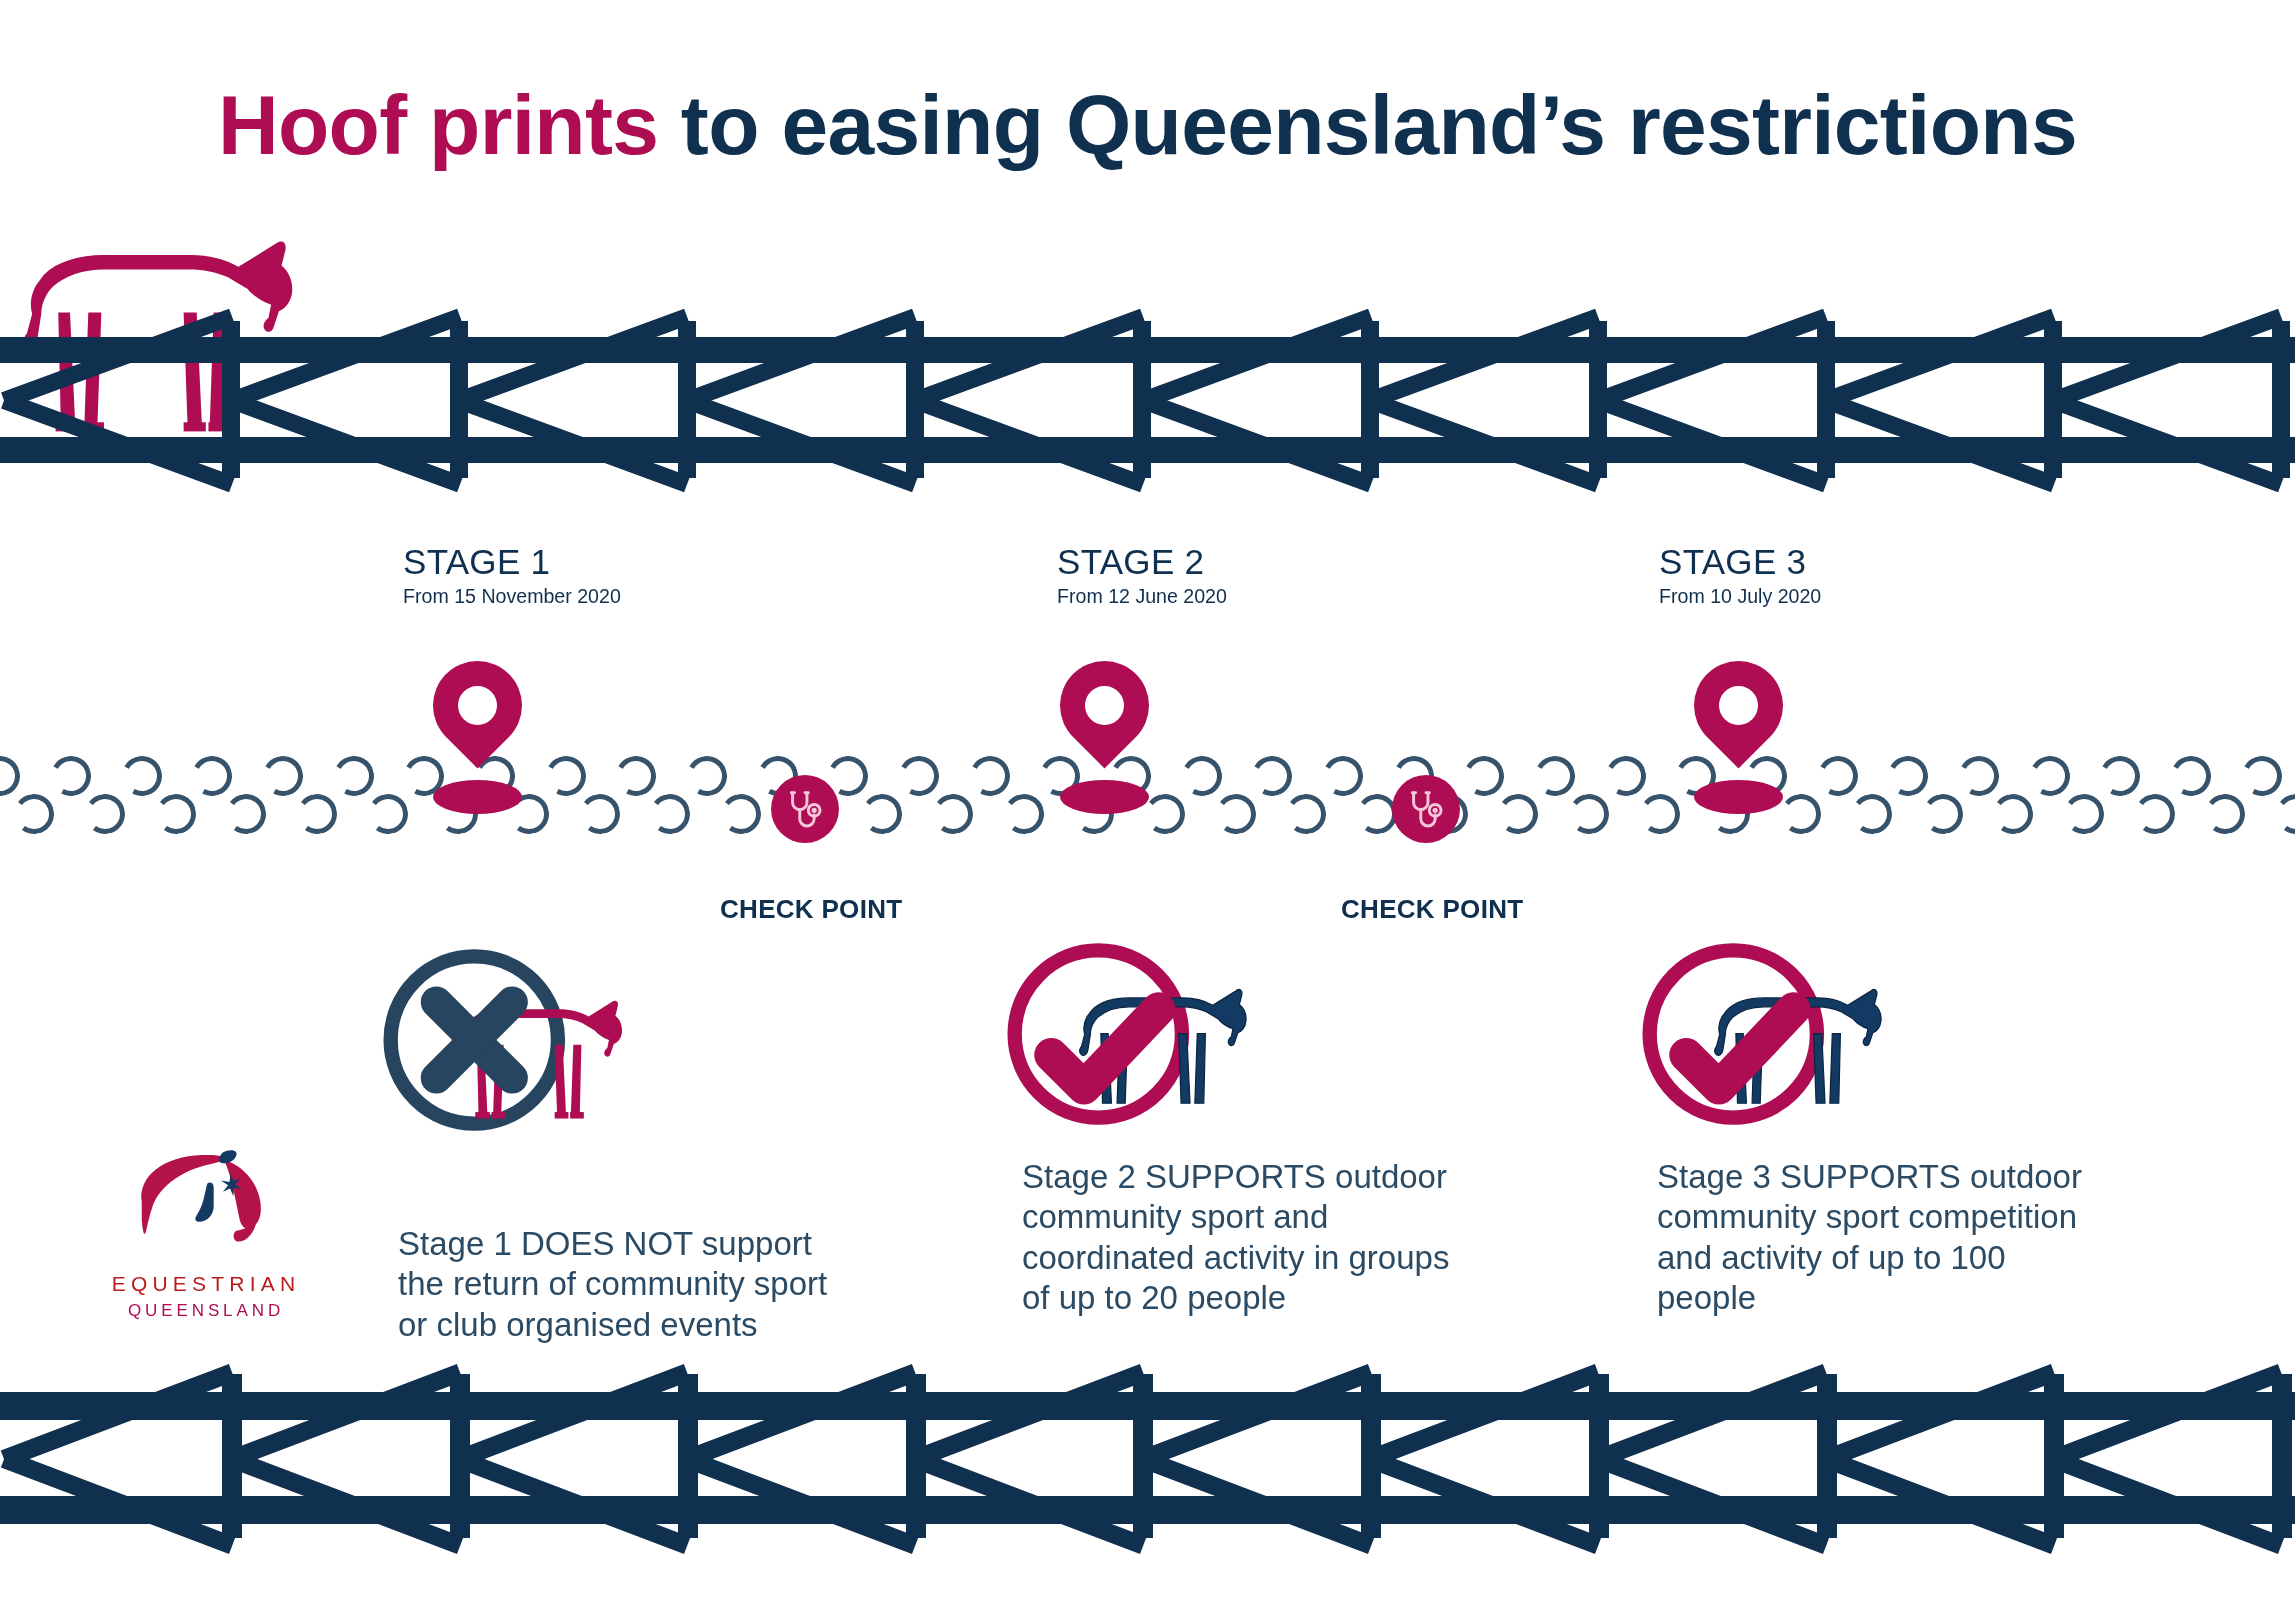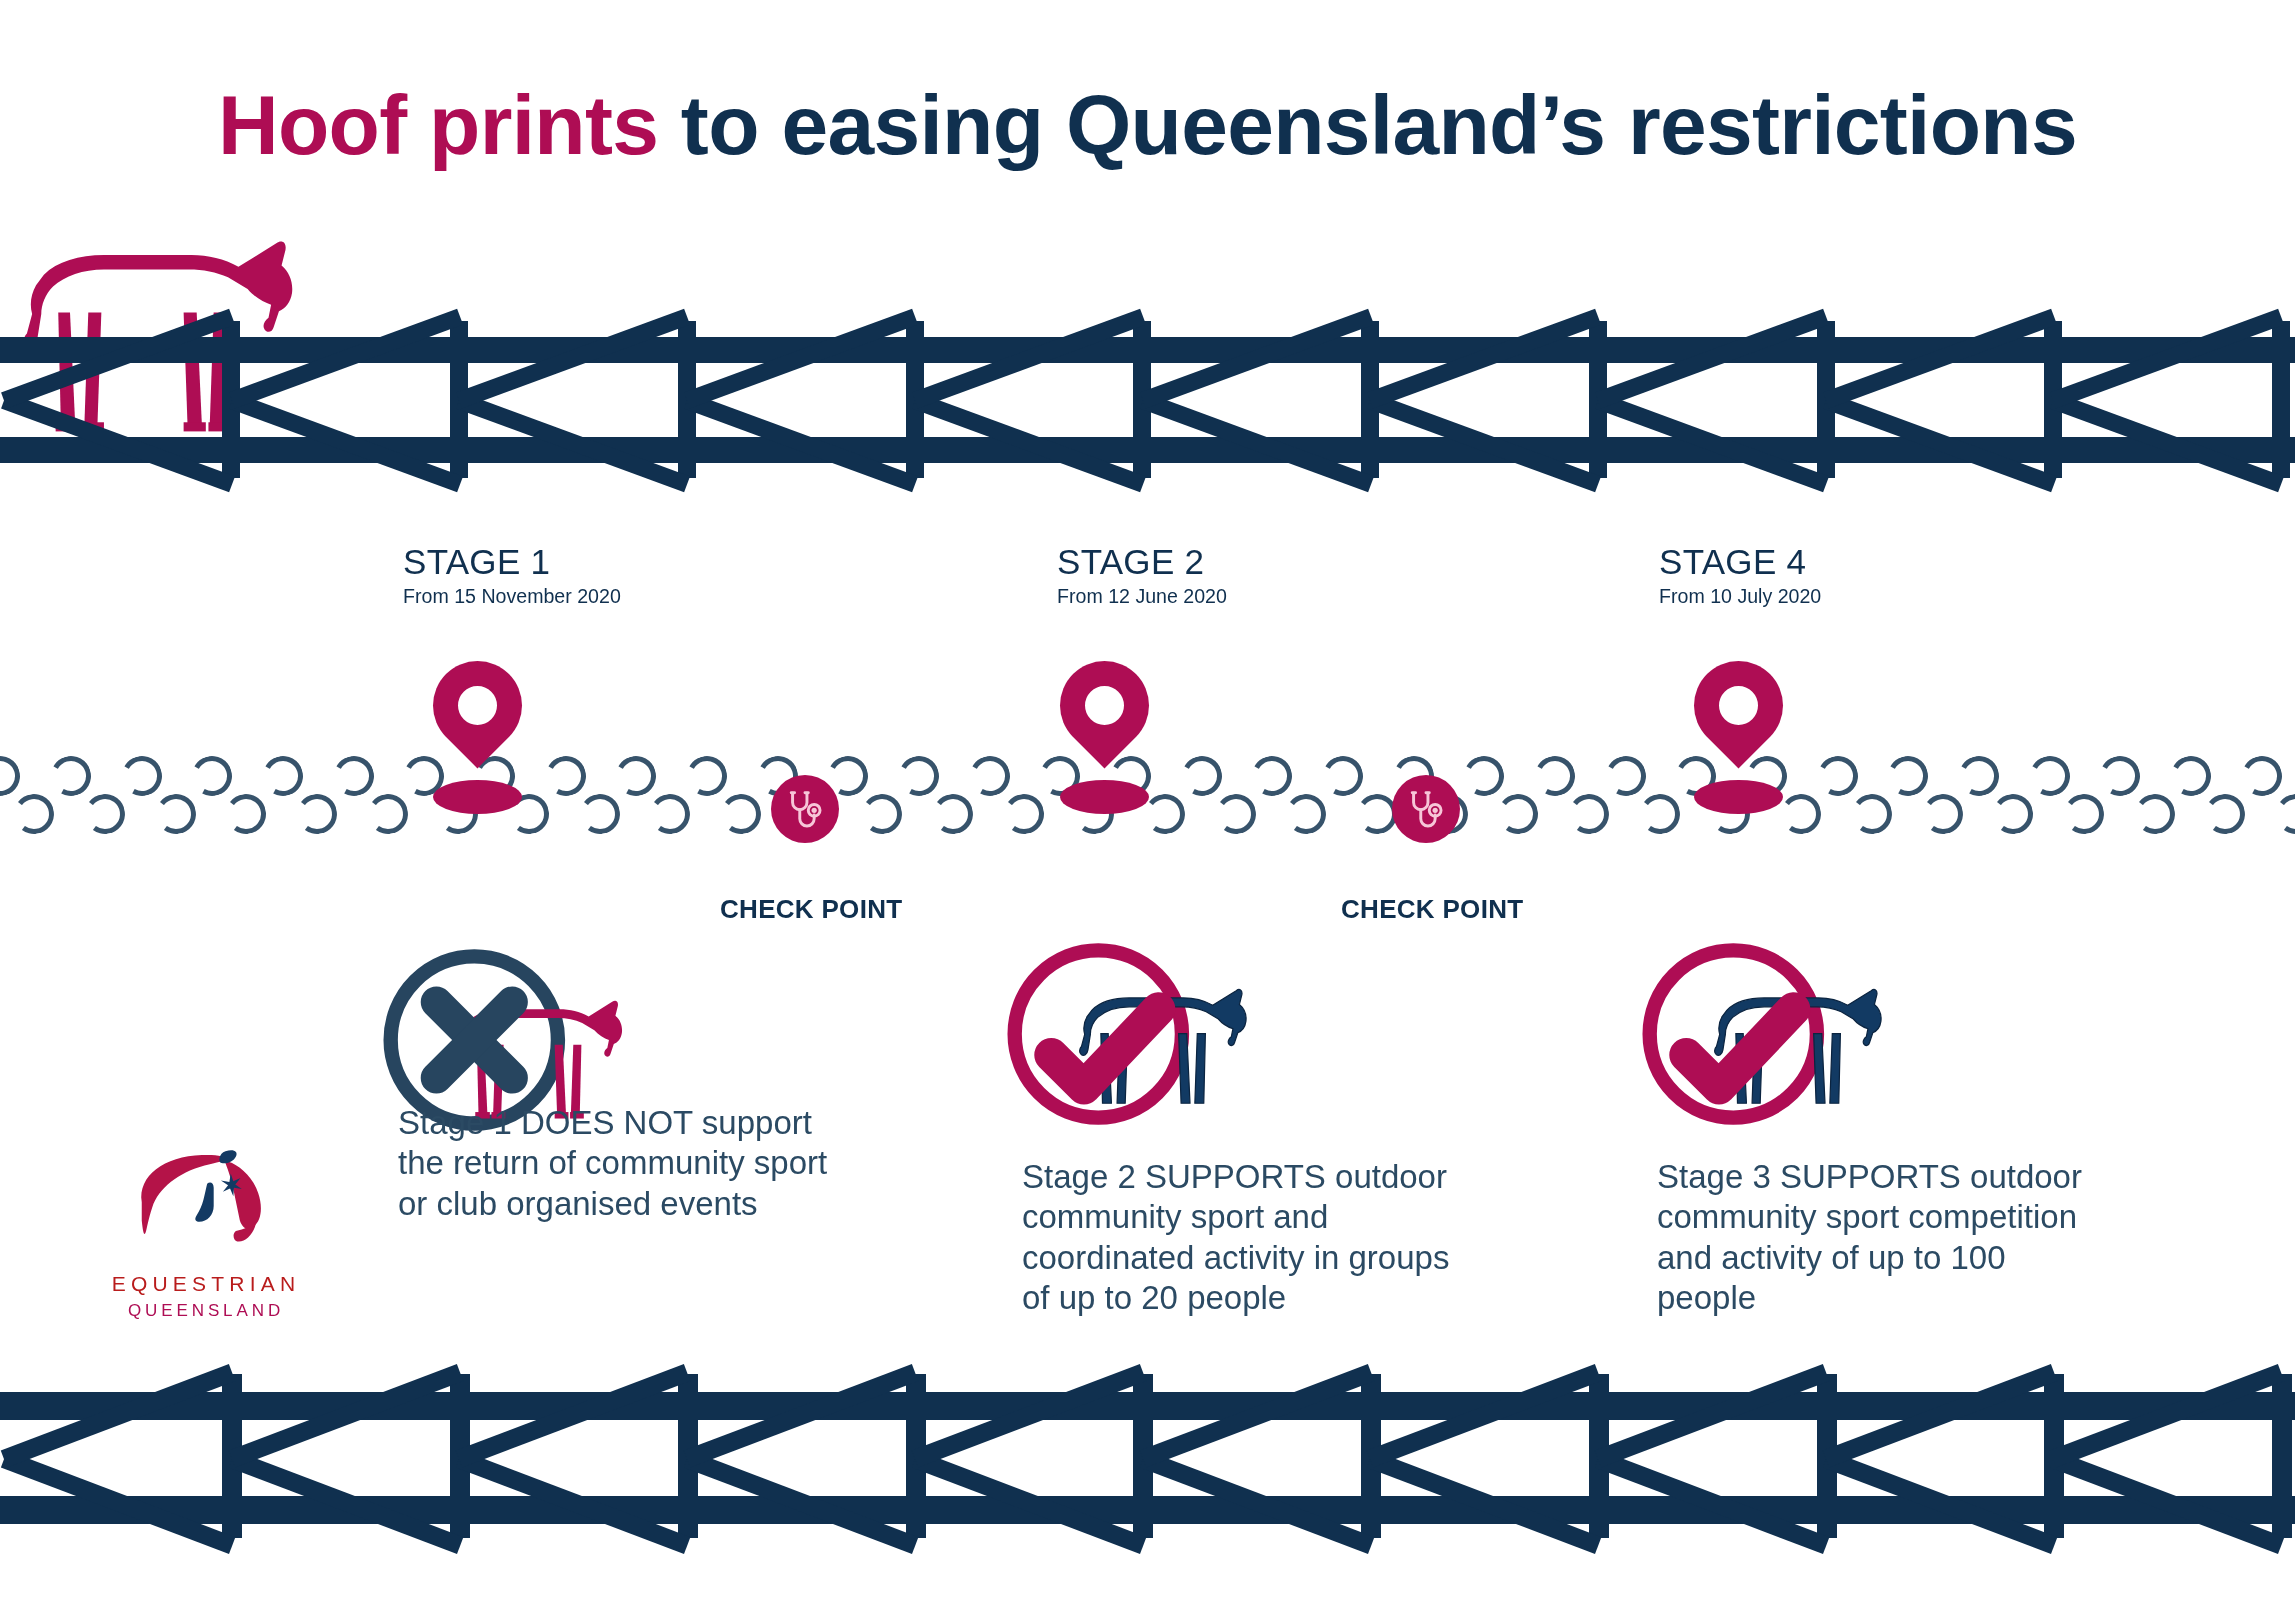--- a/index.html
+++ b/index.html
@@ -133,21 +133,21 @@
 
 <div class="col-head" style="left:403px;top:544px;">
   <div class="st-title">STAGE 1</div>
   <div class="st-date">From 15 November 2020</div>
 </div>
 <div class="col-head" style="left:1025px;top:544px;margin-left:32px;">
   <div class="st-title">STAGE 2</div>
   <div class="st-date">From 12 June 2020</div>
 </div>
 <div class="col-head" style="left:1659px;top:544px;">
-  <div class="st-title">STAGE 4</div>
+  <div class="st-title">STAGE 3</div>
   <div class="st-date">From 10 July 2020</div>
 </div>
 
 <div id="trail">
     <div class="hoof" style="left: -19.6px; top: 2.6px; transform: rotate(-16deg);"></div>
     <div class="hoof" style="left: 51px; top: 2.6px; transform: rotate(-16deg);"></div>
     <div class="hoof" style="left: 122px; top: 2.6px; transform: rotate(-16deg);"></div>
     <div class="hoof" style="left: 192px; top: 2.6px; transform: rotate(-16deg);"></div>
     <div class="hoof" style="left: 263px; top: 2.6px; transform: rotate(-16deg);"></div>
     <div class="hoof" style="left: 334px; top: 2.6px; transform: rotate(-16deg);"></div>
@@ -316,21 +316,21 @@
     <path d="M58 128 L76 128 L84 300 L62 300 Z"></path>
     <path d="M104 128 L124 128 L118 300 L98 300 Z"></path>
     <path d="M250 128 L270 128 L278 300 L256 300 Z"></path>
     <path d="M296 128 L316 128 L312 300 L290 300 Z"></path>
   </g>
   <g fill="none" stroke="#ae0d54" stroke-width="52" stroke-linecap="round" stroke-linejoin="round">
     <polyline points="78,182 128,232 242,112"></polyline>
   </g>
 </svg>
 
-<div class="body-copy" style="left:398px;top:1103px;width:445px;">Stage 1 DOES NOT support the return of community sport or club organised events</div>
+<div class="body-copy" style="left:398px;top:1224px;width:445px;">Stage 1 DOES NOT support the return of community sport or club organised events</div>
 <div class="body-copy" style="left:1022px;top:1157px;width:452px;">Stage 2 SUPPORTS outdoor community sport and coordinated activity in groups of up to 20 people</div>
 <div class="body-copy" style="left:1657px;top:1157px;width:452px;">Stage 3 SUPPORTS outdoor community sport competition and activity of up to 100 people</div>
 
 <div id="logo">
   <div class="lg-mark">
     <svg viewBox="0 0 270 185" width="177" height="121">
       <path fill="#b41348" d="M36 92 C30 52 70 22 128 20 C150 19 166 22 166 26
         C166 29 150 31 132 36 C92 47 62 70 52 100 C46 118 44 132 42 138
         C40 144 38 140 36 120 Z"></path>
       <path fill="#b41348" d="M168 30 C186 36 206 54 214 78 C222 102 218 122 206 130

